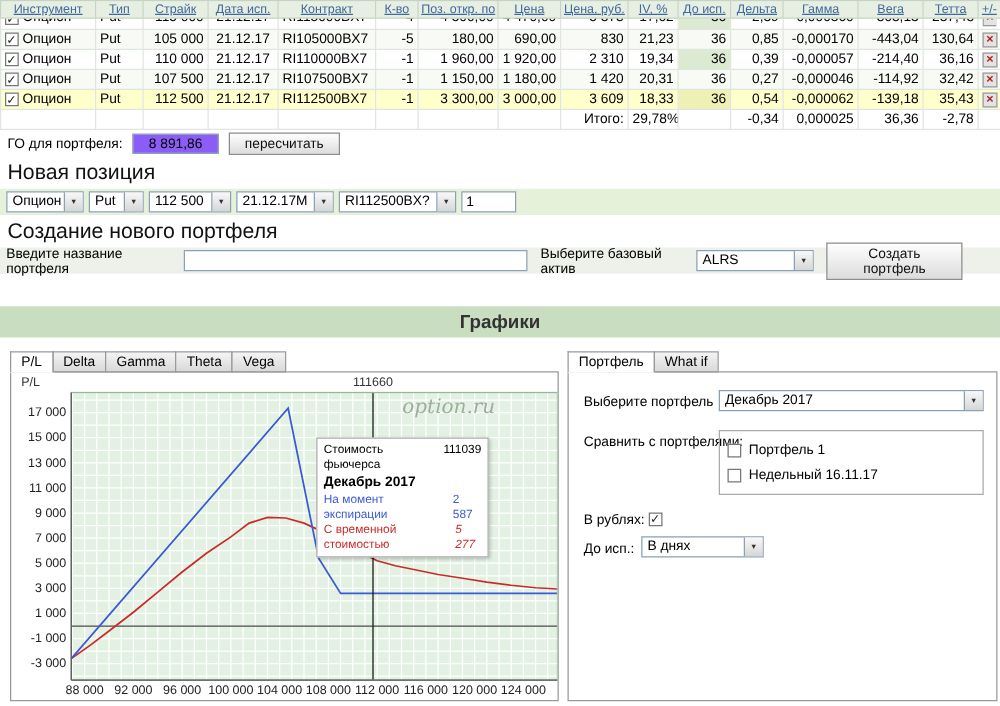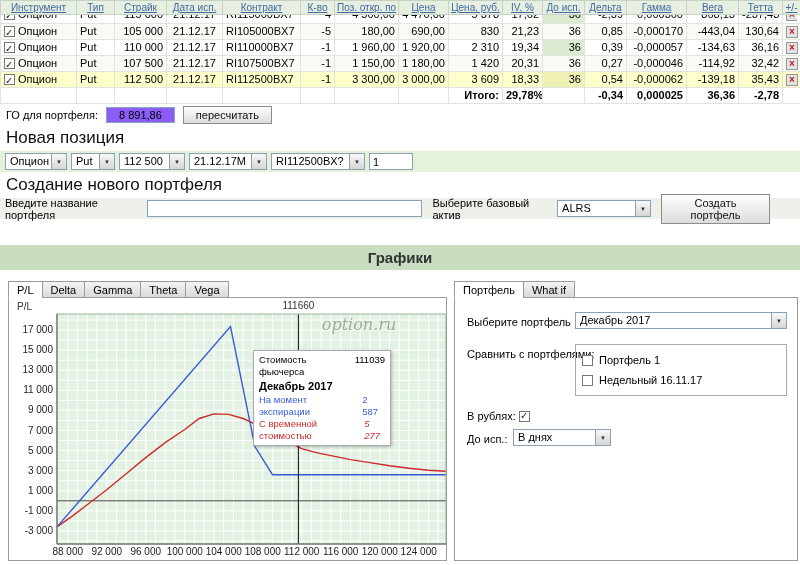--- a/index.html
+++ b/index.html
@@ -12,21 +12,21 @@
   table.pos th { background:#e7eee2; border:1px solid #c6d2c4; font-weight:normal;
                  color:#3f6a9e; text-decoration:underline; font-size:10px;
                  height:14px; padding:0 2px; white-space:nowrap; overflow:hidden; cursor:pointer; }
   table.pos td { border:1px solid #dfe6dd; padding:0 3px; height:15px; line-height:15px;
                  white-space:nowrap; overflow:hidden; background:#fff; }
   table.pos tr.alt td { background:#f7faf5; }
   table.pos tr.highlight td { background:#ffffcc; }
   table.pos td.days { background:#dcead2; }
   table.pos tr.highlight td.days { background:#eef0b4; }
   table.pos tr.totals td { border-top:1px solid #9aa89a; background:#fff; }
-  .num { text-align:right; } .ctr { text-align:center; } .b { font-weight:bold; }
+  .num { text-align:right; } .ctr { text-align:center; } .b { font-weight:normal; }
   tr.clipped td { height:8px; line-height:normal; padding-top:0; padding-bottom:0; }
   .clipW { height:8px; overflow:hidden; }
   .clipI { margin-top:-8px; line-height:15px; }
   .cellflex { display:flex; align-items:center; gap:3px; }
   .del-btn { display:inline-block; width:12px; height:12px; background:#e3e3e3;
              border:1px solid #999; color:#b22222; font-size:10px; line-height:10px;
              text-align:center; cursor:pointer; font-weight:bold; }
   .cb { display:inline-block; width:11px; height:11px; border:1px solid #777;
         background:#fff; position:relative; vertical-align:middle; cursor:pointer; flex:0 0 auto; }
   .cb.checked::after { content:"✓"; position:absolute; top:-2px; left:0px; font-size:10px; color:#222; }
@@ -244,21 +244,21 @@
           <td class="ctr">21.12.17</td>
           <td>RI110000BX7</td>
           <td class="num">-1</td>
           <td class="num">1 960,00</td>
           <td class="num">1 920,00</td>
           <td class="num">2 310</td>
           <td class="num">19,34</td>
           <td class="num days">36</td>
           <td class="num">0,39</td>
           <td class="num">-0,000057</td>
-          <td class="num">-134,63</td>
+          <td class="num">-214,40</td>
           <td class="num">36,16</td>
           <td><span class="del-btn">×</span></td>
         </tr>
         <tr class="alt">
           <td>
             <span class="cellflex">
               <span class="cb checked"></span>
               <span>Опцион</span>
             </span>
           </td>

